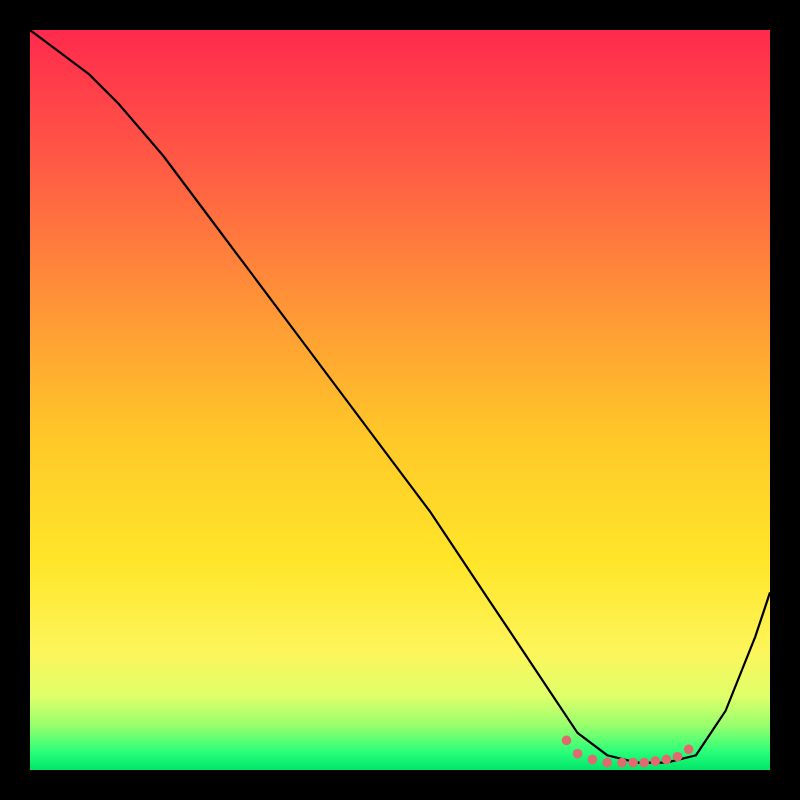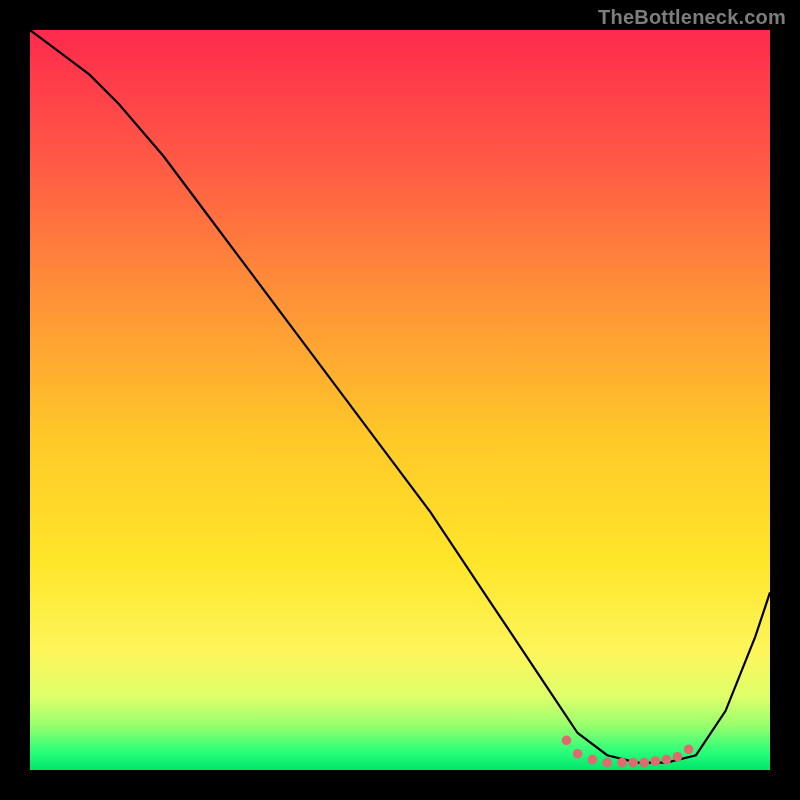--- a/index.html
+++ b/index.html
@@ -71,14 +71,13 @@
           <circle cx="633.1" cy="762.6" r="4.8" fill="#e06a6f"></circle>
           <circle cx="644.2" cy="762.6" r="4.8" fill="#e06a6f"></circle>
           <circle cx="655.3" cy="761.1" r="4.8" fill="#e06a6f"></circle>
           <circle cx="666.4" cy="759.6" r="4.8" fill="#e06a6f"></circle>
           <circle cx="677.5" cy="756.7" r="4.8" fill="#e06a6f"></circle>
           <circle cx="688.6" cy="749.3" r="4.8" fill="#e06a6f"></circle>
         </g>
     </g>
   </svg>
 
-  <div class="watermark">TheBottleneck.com</div>
 </div>
 
 </body></html>

